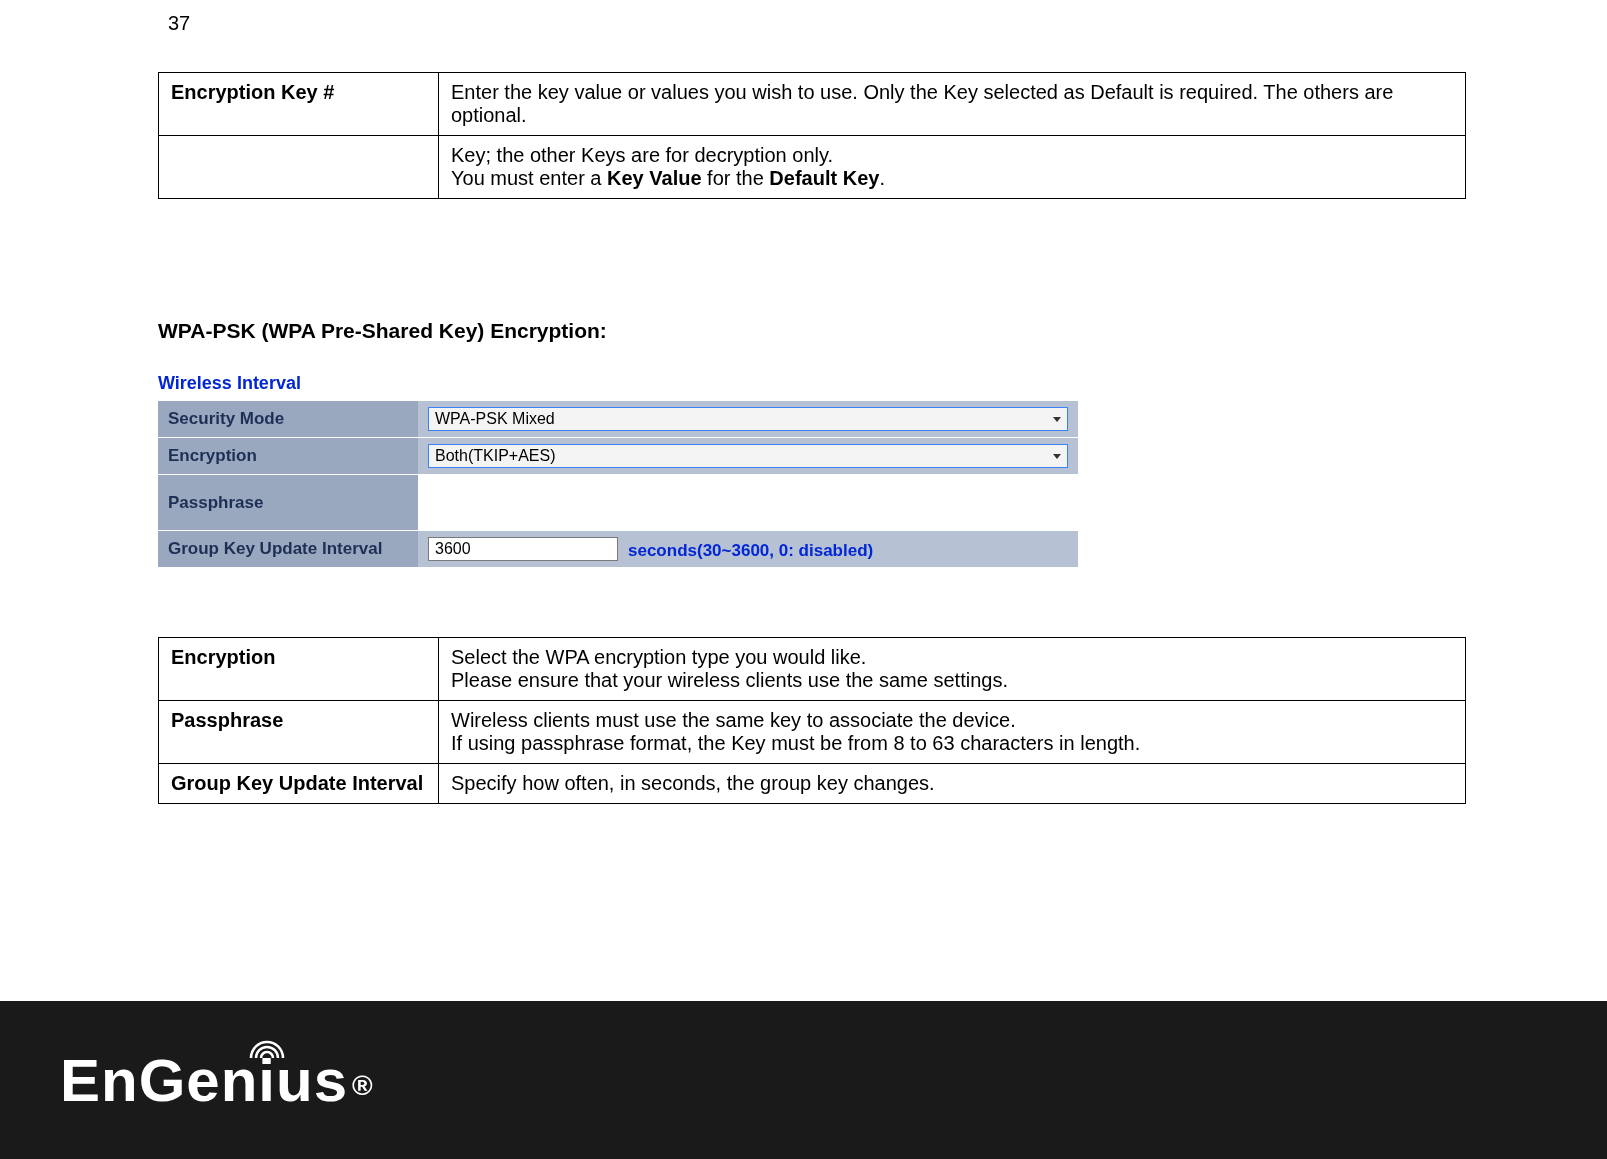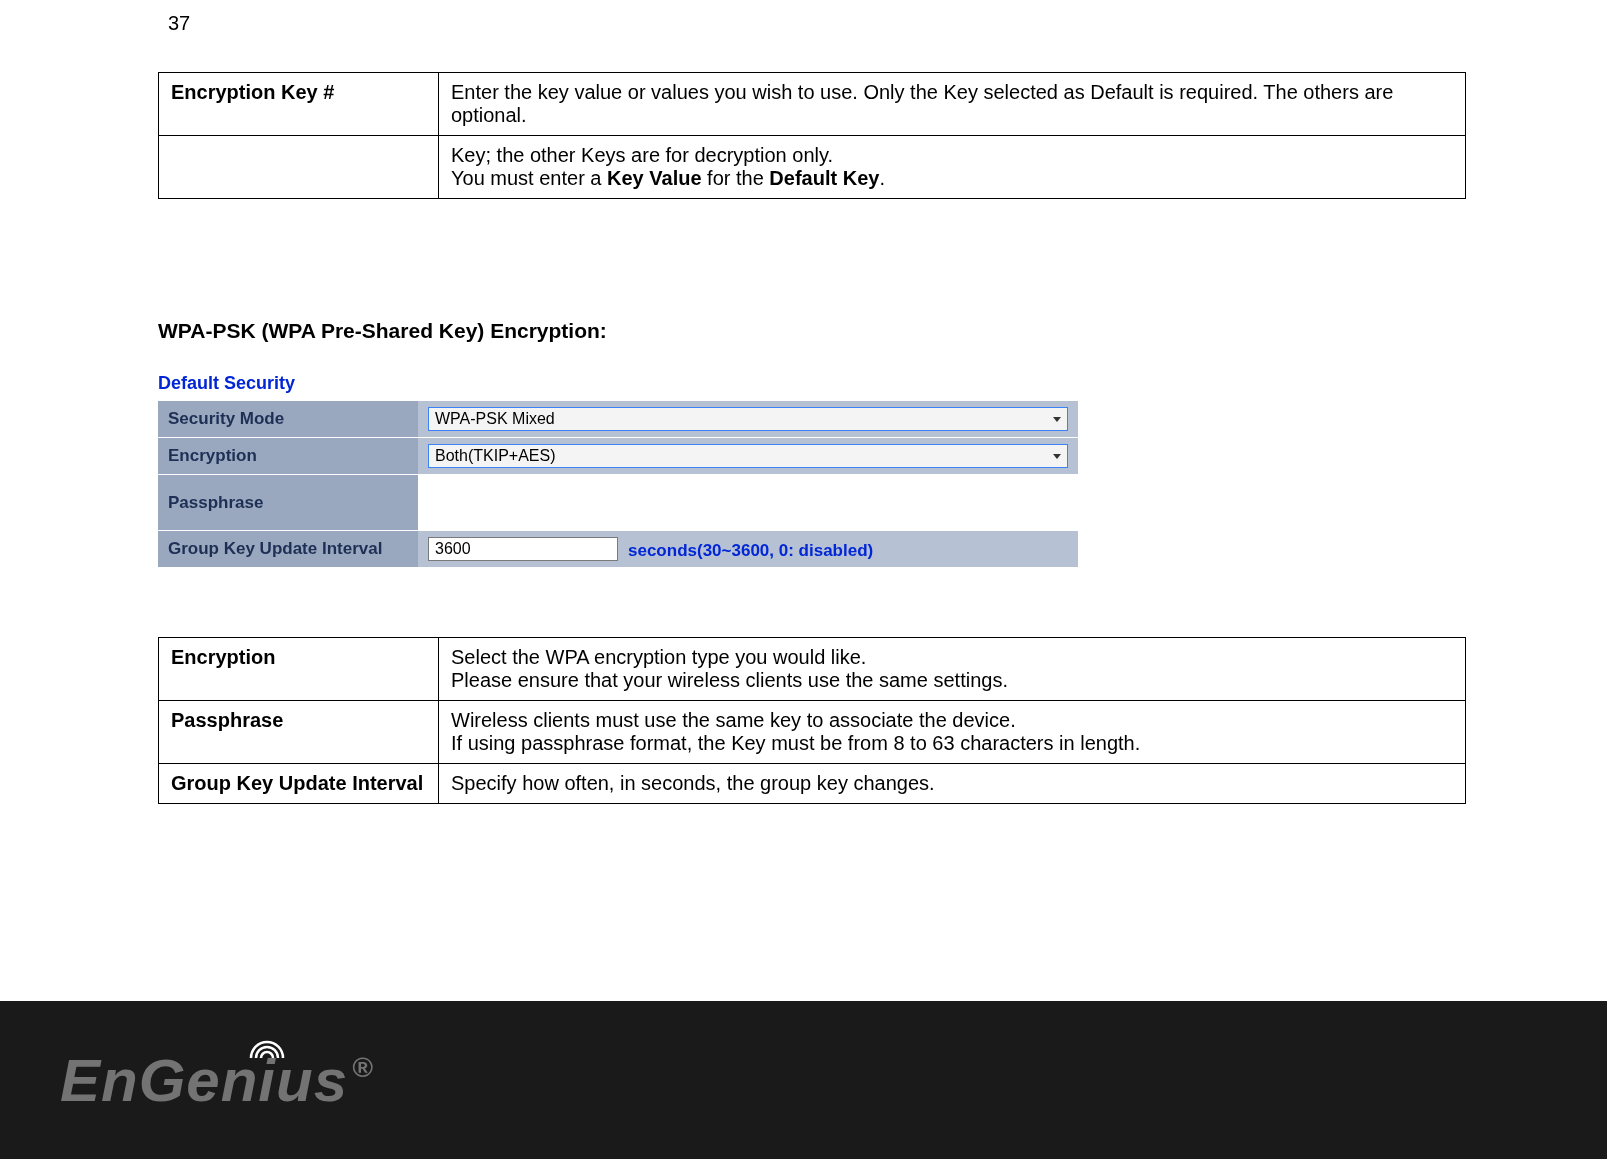--- a/index.html
+++ b/index.html
@@ -132,28 +132,27 @@
       left: 0;
       bottom: 0;
       width: 1607px;
       height: 158px;
       background: #1a1a1a;
       display: flex;
       align-items: center;
       padding-left: 60px;
     }
     .logo {
-      color: #737373;
+      color: #ffffff;
       font-size: 60px;
       font-weight: 600;
       display: flex;
-      align-items: flex-start;
+      align-items: center;
       font-family: "Segoe UI", Arial, sans-serif;
       letter-spacing: 1px;
-      font-style: italic;
     }
     .logo .i-wrap { position: relative; display: inline-block; }
     .logo .wifi {
       position: absolute;
       top: -8px;
       left: 50%;
       transform: translateX(-50%);
       width: 40px;
       height: 24px;
     }
@@ -178,21 +177,21 @@
         <span>Key; the other Keys are for decryption only.</span><br>
         <span>You must enter a </span><b>Key Value</b><span> for the </span><b>Default Key</b><span>.</span>
       </td>
     </tr>
   </tbody>
     </table>
 
   <div class="section-heading">WPA-PSK (WPA Pre-Shared Key) Encryption:</div>
 
   <div class="form-panel">
-    <div class="form-title">Default Security</div>
+    <div class="form-title">Wireless Interval</div>
 
     <div class="form-row">
       <div class="form-label">Security Mode</div>
       <div class="form-value">
         <span class="select-box">WPA-PSK Mixed</span>
       </div>
     </div>
 
     <div class="form-row">
       <div class="form-label">Encryption</div>

